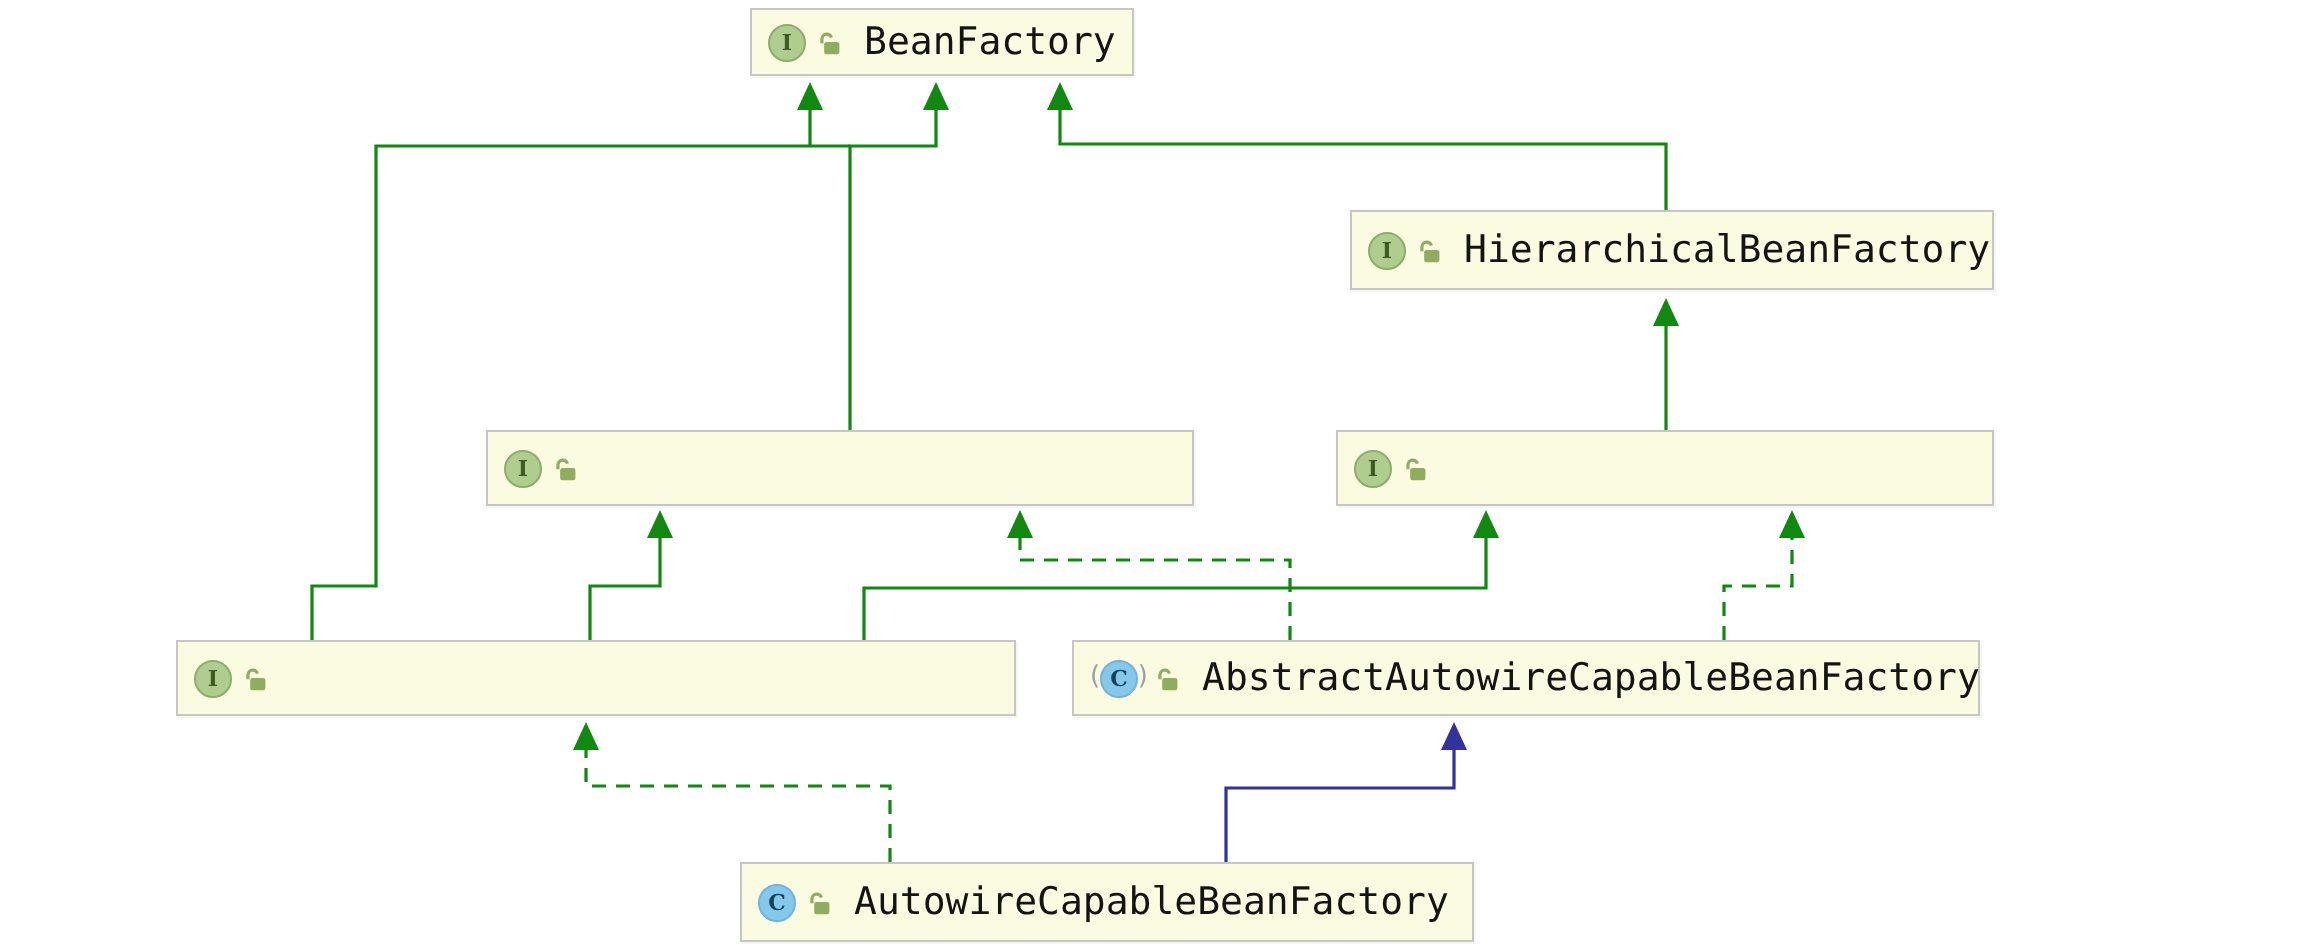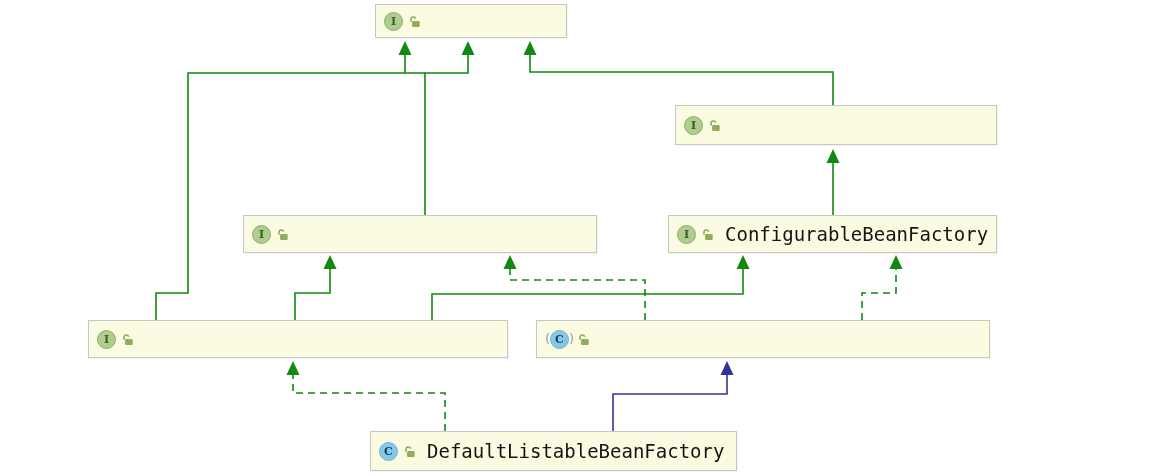--- a/index.html
+++ b/index.html
@@ -112,32 +112,34 @@
   <div class="node" style="left:375px;top:4px;width:192px;height:34px;">
     <span class="ic iface">
         <b>I</b>
       </span>
     <span class="lock">
         <svg width="13" height="13" viewBox="0 0 14 14">
           <path d="M3.2 7.2 V4.8 a2.6 2.6 0 0 1 5.1 -0.7" fill="none" stroke="currentColor" stroke-width="1.7"></path>
           <rect x="4.4" y="6.4" width="8.2" height="6.6" rx="1.2" fill="currentColor"></rect>
         </svg>
       </span>
+    <span class="lbl">BeanFactory</span>
   </div>
 
   <div class="node" style="left:675px;top:105px;width:322px;height:40px;">
     <span class="ic iface">
         <b>I</b>
       </span>
     <span class="lock">
         <svg width="13" height="13" viewBox="0 0 14 14">
           <path d="M3.2 7.2 V4.8 a2.6 2.6 0 0 1 5.1 -0.7" fill="none" stroke="currentColor" stroke-width="1.7"></path>
           <rect x="4.4" y="6.4" width="8.2" height="6.6" rx="1.2" fill="currentColor"></rect>
         </svg>
       </span>
+    <span class="lbl">HierarchicalBeanFactory</span>
   </div>
 
   <div class="node" style="left:243px;top:215px;width:354px;height:38px;">
     <span class="ic iface">
         <b>I</b>
       </span>
     <span class="lock">
         <svg width="13" height="13" viewBox="0 0 14 14">
           <path d="M3.2 7.2 V4.8 a2.6 2.6 0 0 1 5.1 -0.7" fill="none" stroke="currentColor" stroke-width="1.7"></path>
           <rect x="4.4" y="6.4" width="8.2" height="6.6" rx="1.2" fill="currentColor"></rect>
@@ -148,21 +150,20 @@
   <div class="node" style="left:668px;top:215px;width:329px;height:38px;">
     <span class="ic iface">
         <b>I</b>
       </span>
     <span class="lock">
         <svg width="13" height="13" viewBox="0 0 14 14">
           <path d="M3.2 7.2 V4.8 a2.6 2.6 0 0 1 5.1 -0.7" fill="none" stroke="currentColor" stroke-width="1.7"></path>
           <rect x="4.4" y="6.4" width="8.2" height="6.6" rx="1.2" fill="currentColor"></rect>
         </svg>
       </span>
-    <span class="lbl">ConfigurableBeanFactory</span>
   </div>
 
   <div class="node" style="left:88px;top:320px;width:420px;height:38px;">
     <span class="ic iface">
         <b>I</b>
       </span>
     <span class="lock">
         <svg width="13" height="13" viewBox="0 0 14 14">
           <path d="M3.2 7.2 V4.8 a2.6 2.6 0 0 1 5.1 -0.7" fill="none" stroke="currentColor" stroke-width="1.7"></path>
           <rect x="4.4" y="6.4" width="8.2" height="6.6" rx="1.2" fill="currentColor"></rect>
@@ -173,28 +174,29 @@
   <div class="node" style="left:536px;top:320px;width:454px;height:38px;">
     <span class="ic cls ab" style="margin-left:5px;">
         <b>C</b>
       </span>
     <span class="lock" style="margin-left:3px;">
         <svg width="13" height="13" viewBox="0 0 14 14">
           <path d="M3.2 7.2 V4.8 a2.6 2.6 0 0 1 5.1 -0.7" fill="none" stroke="currentColor" stroke-width="1.7"></path>
           <rect x="4.4" y="6.4" width="8.2" height="6.6" rx="1.2" fill="currentColor"></rect>
         </svg>
       </span>
+    <span class="lbl">AbstractAutowireCapableBeanFactory</span>
   </div>
 
   <div class="node" style="left:370px;top:431px;width:367px;height:40px;">
     <span class="ic cls">
         <b>C</b>
       </span>
     <span class="lock">
         <svg width="13" height="13" viewBox="0 0 14 14">
           <path d="M3.2 7.2 V4.8 a2.6 2.6 0 0 1 5.1 -0.7" fill="none" stroke="currentColor" stroke-width="1.7"></path>
           <rect x="4.4" y="6.4" width="8.2" height="6.6" rx="1.2" fill="currentColor"></rect>
         </svg>
       </span>
-    <span class="lbl">DefaultListableBeanFactory</span>
+    <span class="lbl">AutowireCapableBeanFactory</span>
   </div>
 
 </div>
 
 </body></html>

